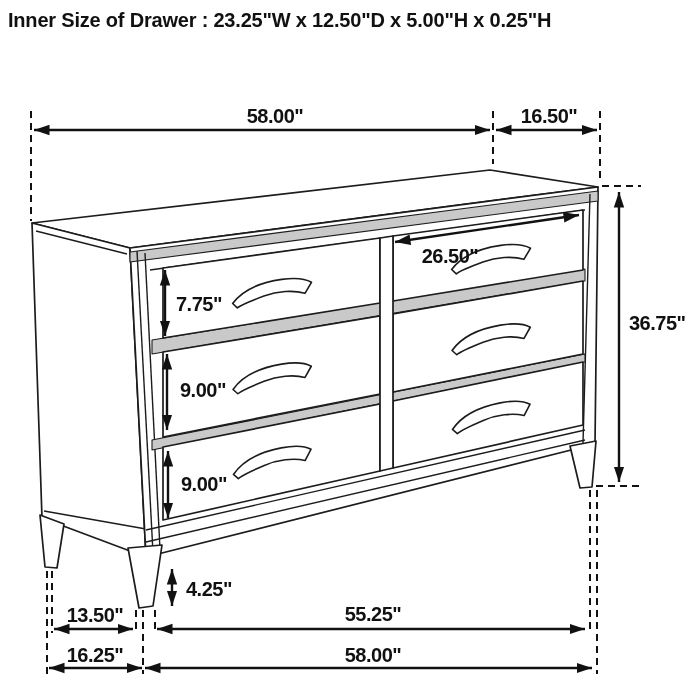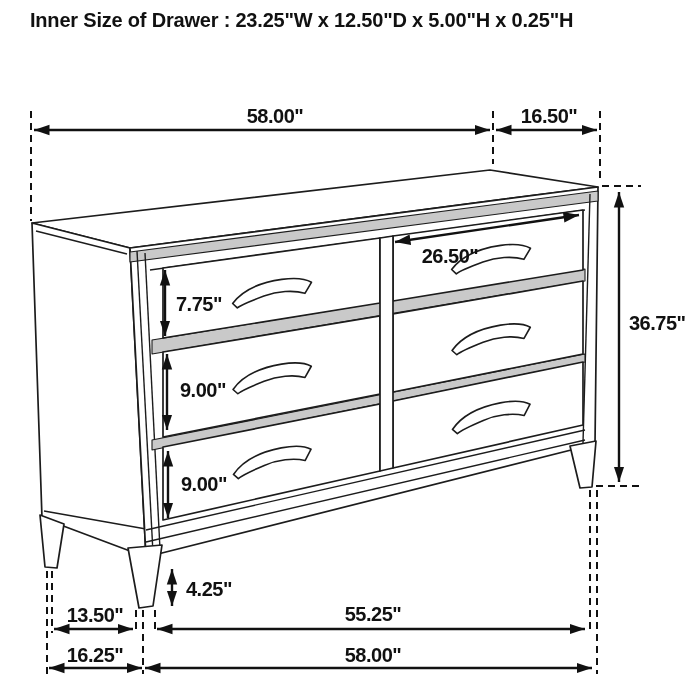--- a/index.html
+++ b/index.html
@@ -10,21 +10,21 @@
   .stage {
     position: relative;
     width: 700px;
     height: 700px;
     background: #ffffff;
     overflow: hidden;
     font-family: "Liberation Sans", sans-serif;
   }
   .title {
     position: absolute;
-    left: 30px;
+    left: 8px;
     top: 9px;
     font-size: 20px;
     font-weight: bold;
     color: #111111;
     letter-spacing: -0.2px;
     white-space: nowrap;
   }
   svg.diagram {
     position: absolute;
     left: 0;

